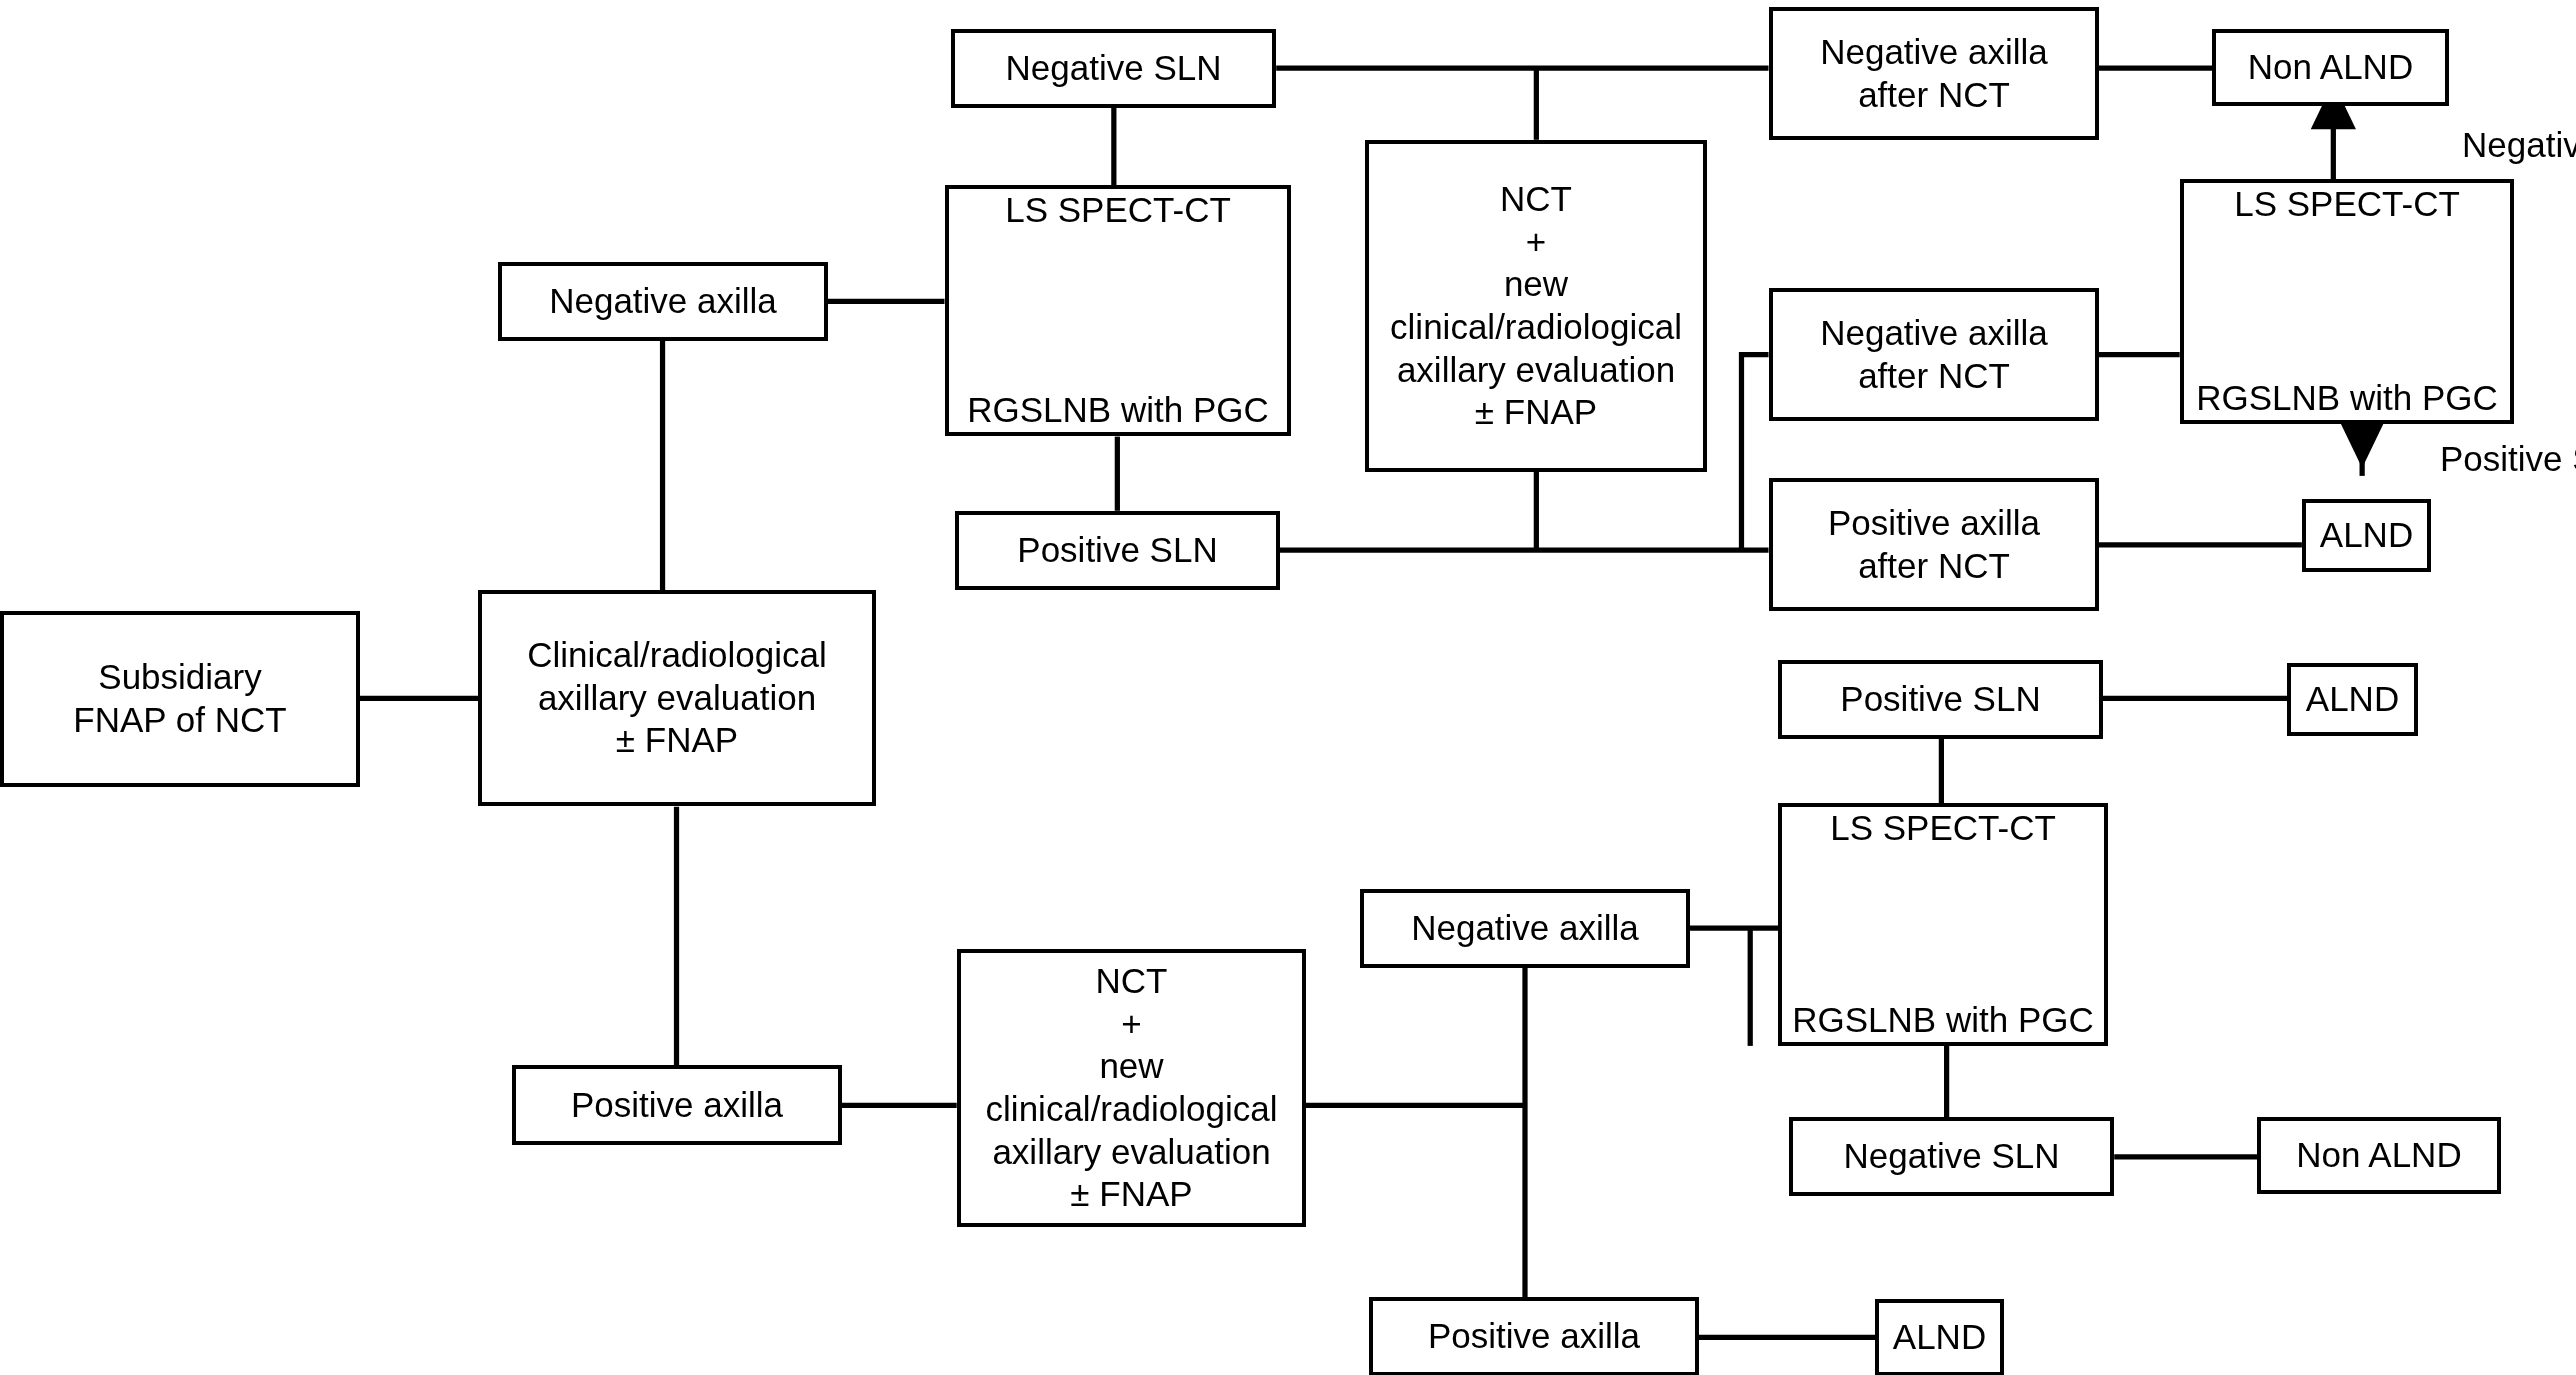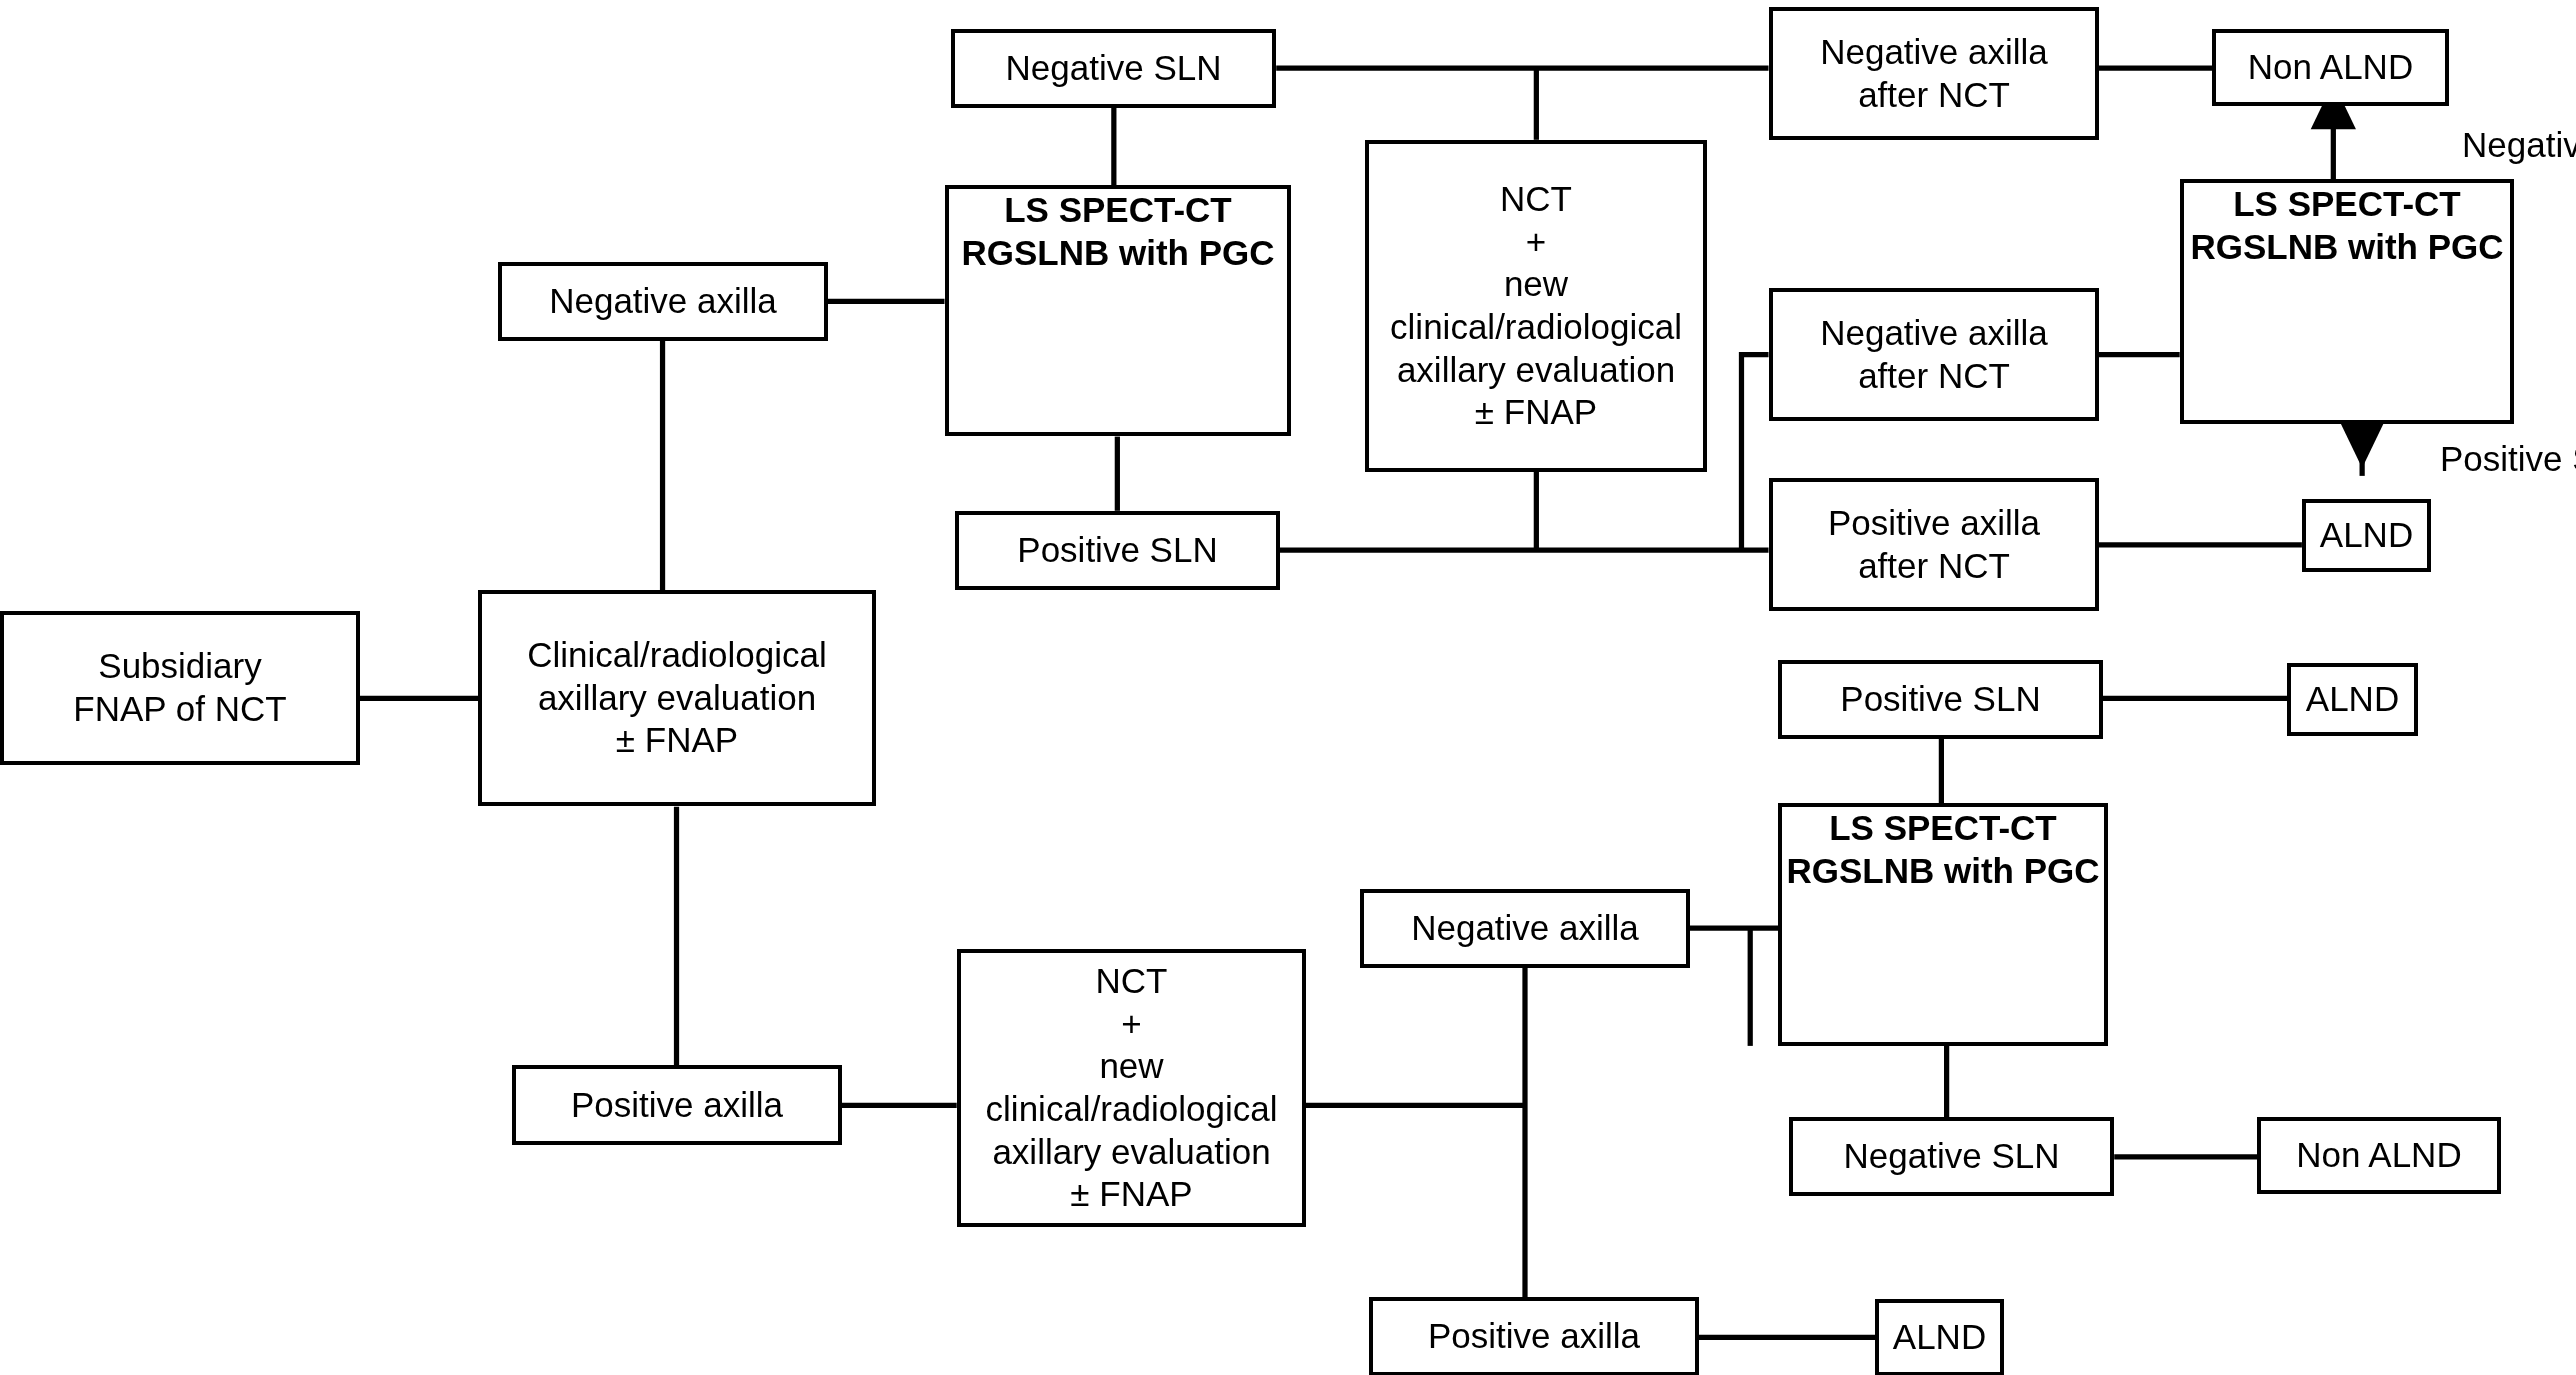--- a/index.html
+++ b/index.html
@@ -36,22 +36,21 @@
     font-size: 35px;
     line-height: 1.22;
     text-align: center;
     white-space: pre-line;
     z-index: 2;
   }
   .node .line {
     display: block;
   }
   .node.spaced {
-    justify-content: flex-start;
-    font-weight: bold;
+    justify-content: space-between;
   }
   .edge-label {
     position: absolute;
     color: #000000;
     font-family: "Liberation Sans", sans-serif;
     font-size: 35px;
     line-height: 1;
     white-space: nowrap;
     z-index: 3;
   }
@@ -86,21 +85,21 @@
       <polyline points="1936,1063 2037,1063" fill="none" stroke="#000000" stroke-width="6" stroke-linecap="butt" stroke-linejoin="miter"></polyline>
       <polyline points="2005,1063 2005,1198" fill="none" stroke="#000000" stroke-width="6" stroke-linecap="butt" stroke-linejoin="miter"></polyline>
       <polyline points="1946,1532 2148,1532" fill="none" stroke="#000000" stroke-width="6" stroke-linecap="butt" stroke-linejoin="miter"></polyline>
       <polyline points="2673,205 2673,130" fill="none" stroke="#000000" stroke-width="6" stroke-linecap="butt" stroke-linejoin="miter"></polyline>
       <polyline points="2706,486 2706,545" fill="none" stroke="#000000" stroke-width="6" stroke-linecap="butt" stroke-linejoin="miter"></polyline>
       <polygon points="2673,94 2647.08,148 2698.92,148" fill="#000000"></polygon>
       <polygon points="2706,536 2680.08,482 2731.92,482" fill="#000000"></polygon>
     </svg>
 
   <div id="node-layer">
-      <div class="node" style="left: 0px; top: 611px; width: 360px; height: 154px;"><span class="line">Subsidiary</span><span class="line">FNAP of NCT</span></div>
+      <div class="node" style="left: 0px; top: 611px; width: 360px; height: 176px;"><span class="line">Subsidiary</span><span class="line">FNAP of NCT</span></div>
       <div class="node" style="left: 478px; top: 590px; width: 398px; height: 216px;"><span class="line">Clinical/radiological</span><span class="line">axillary evaluation</span><span class="line">± FNAP</span></div>
       <div class="node" style="left: 498px; top: 262px; width: 330px; height: 79px;"><span class="line">Negative axilla</span></div>
       <div class="node" style="left: 512px; top: 1065px; width: 330px; height: 80px;"><span class="line">Positive axilla</span></div>
       <div class="node" style="left: 951px; top: 29px; width: 325px; height: 79px;"><span class="line">Negative SLN</span></div>
       <div class="node spaced" style="left: 945px; top: 185px; width: 346px; height: 251px;"><span class="line">LS SPECT-CT</span><span class="line">RGSLNB with PGC</span></div>
       <div class="node" style="left: 955px; top: 511px; width: 325px; height: 79px;"><span class="line">Positive SLN</span></div>
       <div class="node" style="left: 1365px; top: 140px; width: 342px; height: 332px;"><span class="line">NCT</span><span class="line">+</span><span class="line">new</span><span class="line">clinical/radiological</span><span class="line">axillary evaluation</span><span class="line">± FNAP</span></div>
       <div class="node" style="left: 1769px; top: 7px; width: 330px; height: 133px;"><span class="line">Negative axilla</span><span class="line">after NCT</span></div>
       <div class="node" style="left: 2212px; top: 29px; width: 237px; height: 77px;"><span class="line">Non ALND</span></div>
       <div class="node spaced" style="left: 2180px; top: 179px; width: 334px; height: 245px;"><span class="line">LS SPECT-CT</span><span class="line">RGSLNB with PGC</span></div>

